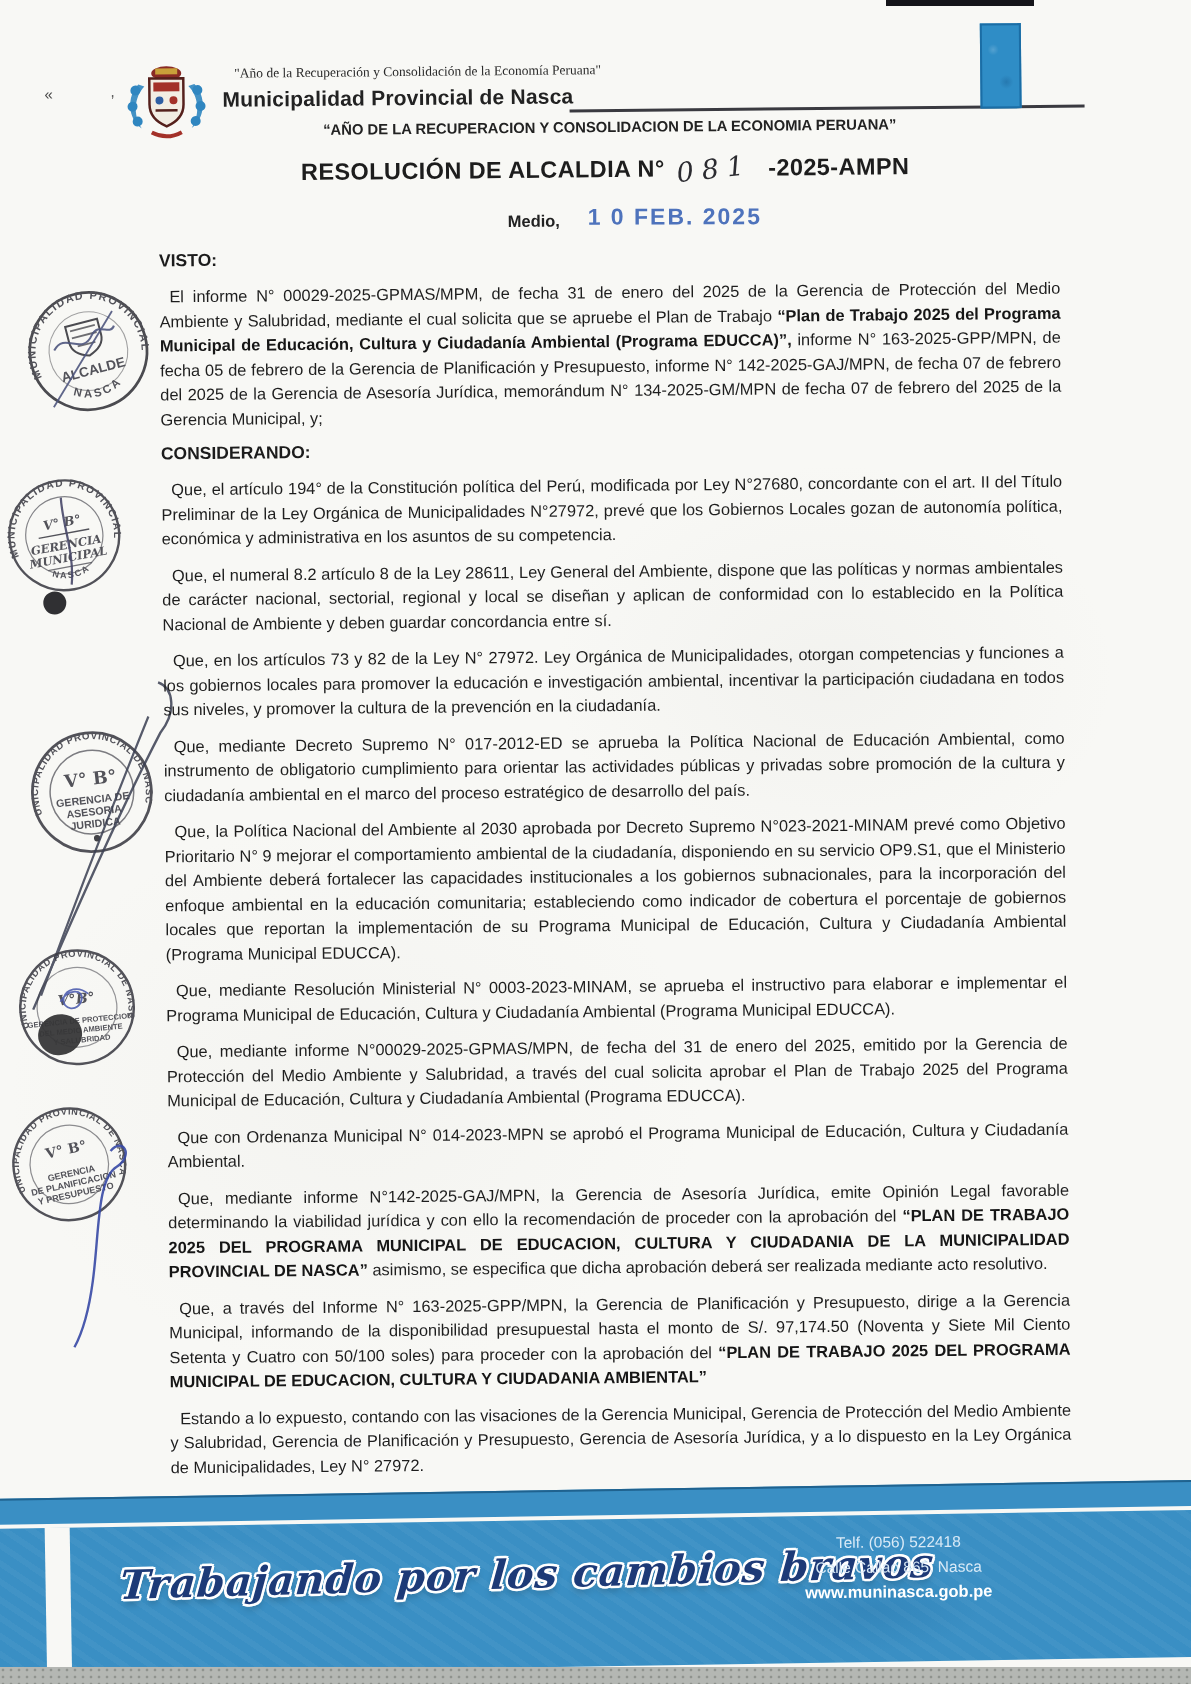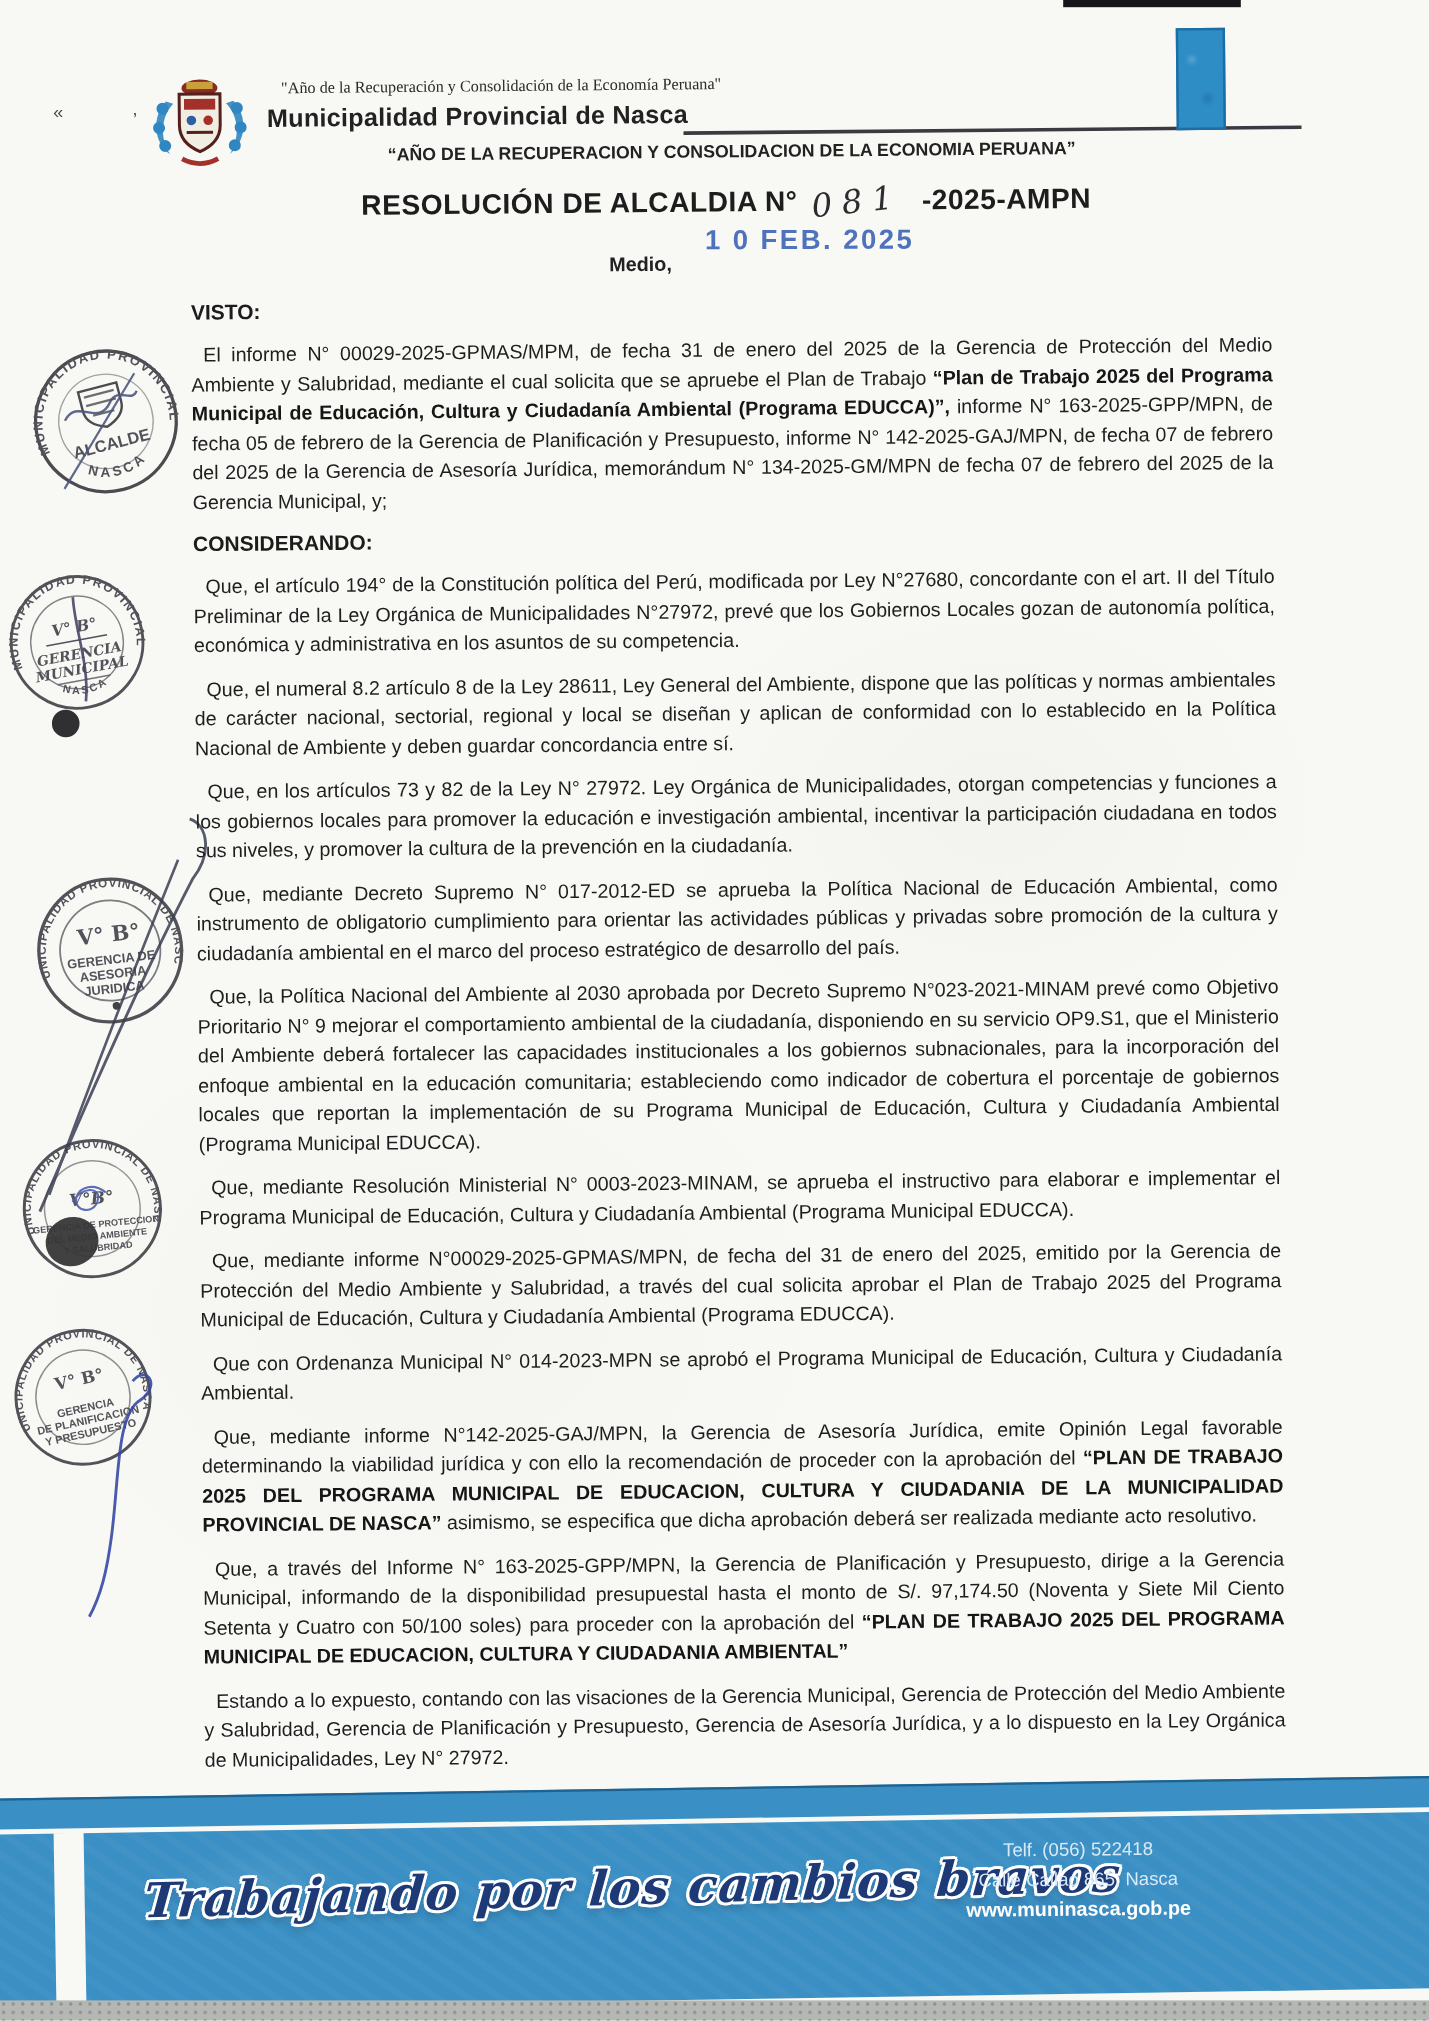--- a/index.html
+++ b/index.html
@@ -18,21 +18,21 @@
   .bluetab{position:absolute;left:986px;top:27px;width:41px;height:85px;background:var(--accent-rect-blue,#2f8dc6);
            border:2px solid #1b6da5;box-sizing:border-box;
            background-image:radial-gradient(circle 8px at 30% 30%, rgba(255,255,255,.18), transparent 70%),
                             radial-gradient(circle 10px at 65% 70%, rgba(10,60,110,.25), transparent 70%);}
   .slogan{position:absolute;left:160px;top:119px;width:910px;text-align:center;font-size:14.8px;font-weight:bold;color:#222;}
   .titlerow{position:absolute;left:150px;top:152px;width:920px;text-align:center;white-space:nowrap;}
   .titlerow .t{font-size:23.5px;font-weight:bold;color:#1d1d1d;letter-spacing:.4px;}
   .handnum{display:inline-block;font-family:"DejaVu Serif",serif;font-style:italic;font-weight:400;
            font-size:27px;letter-spacing:8px;color:#2b2b30;transform:rotate(-6deg) translateY(2px);margin:0 16px 0 12px;}
   .place{position:absolute;left:512px;top:211px;font-size:16.5px;font-weight:bold;color:#222;}
-  .datestamp{position:absolute;left:592px;top:187px;font-size:23px;font-weight:bold;letter-spacing:2px;
+  .datestamp{position:absolute;left:592px;top:204px;font-size:23px;font-weight:bold;letter-spacing:2px;
              color:var(--stamp-date-blue,#4068b8);transform:rotate(.4deg);opacity:.92;}
 
   
   .content{position:absolute;left:163px;top:246px;width:901px;z-index:3;}
   .seclabel{font-size:17.5px;font-weight:bold;margin:0 0 13px 0;color:#1c1c1c;}
   .seclabel.cons{margin-top:1px;}
   p.para{margin:0 0 12px 0;text-align:justify;font-size:16.4px;line-height:24.5px;text-indent:10px;color:#1e1e1e;}
   p.para b{color:#161616;}
   p.over-banner{text-shadow:0 0 4px rgba(255,255,255,.85),0 0 2px rgba(255,255,255,.9);}
 

